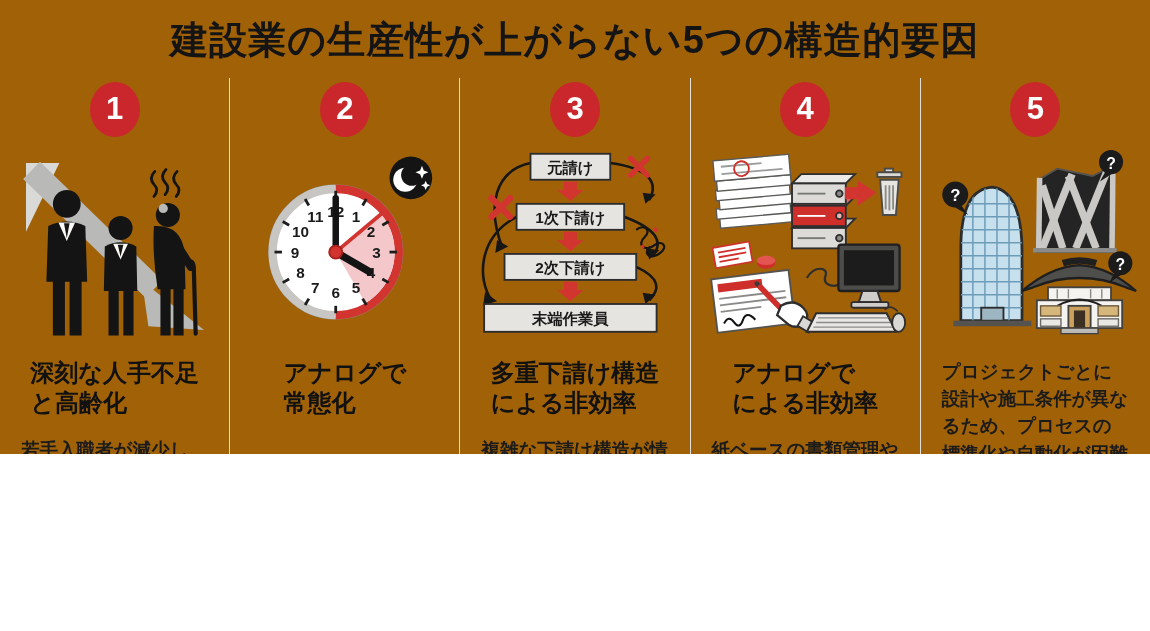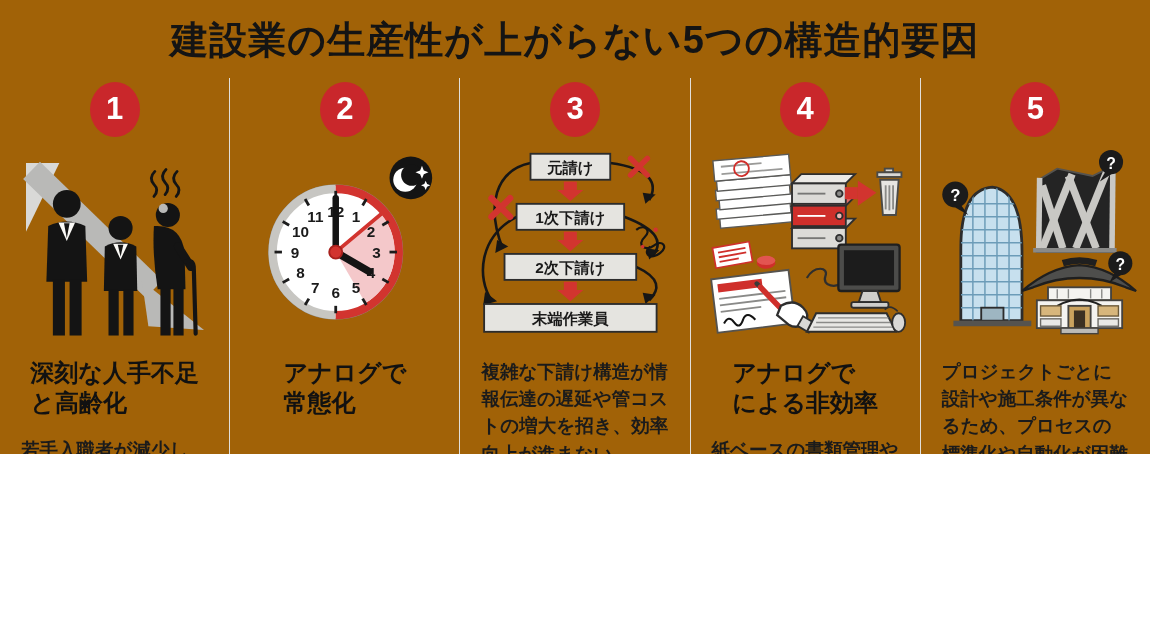--- a/index.html
+++ b/index.html
@@ -231,20 +231,22 @@
             <rect x="12" y="168" width="186" height="30"></rect>
           </g>
           <g font-size="16.5" font-weight="800" fill="#1a1a1a" text-anchor="middle">
             <text class="flow-label" x="105" y="21" dominant-baseline="central">元請け</text>
             <text class="flow-label" x="105" y="75" dominant-baseline="central">1次下請け</text>
             <text class="flow-label" x="105" y="129" dominant-baseline="central">2次下請け</text>
             <text class="flow-label" x="105" y="184" dominant-baseline="central">末端作業員</text>
           </g>
         </svg>
       </div>
+      <h2 class="heading">多重下請け構造
+による非効率</h2>
       <p class="body">複雑な下請け構造が情報伝達の遅延や管コストの増大を招き、効率向上が進まない。</p>
     </section>
 
     <section class="column">
       <div class="badge">
         <span>4</span>
       </div>
       <div class="illo">
         <svg viewBox="0 0 220 212" xmlns="http://www.w3.org/2000/svg">
           <g transform="rotate(-5 55 50)" stroke="#5a5a58" stroke-width="1.5" fill="#ffffff">

